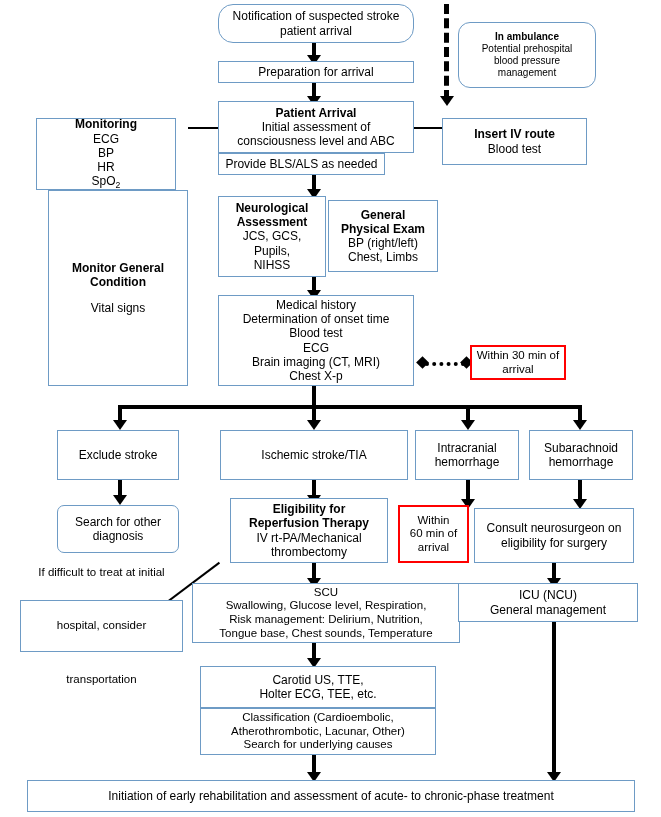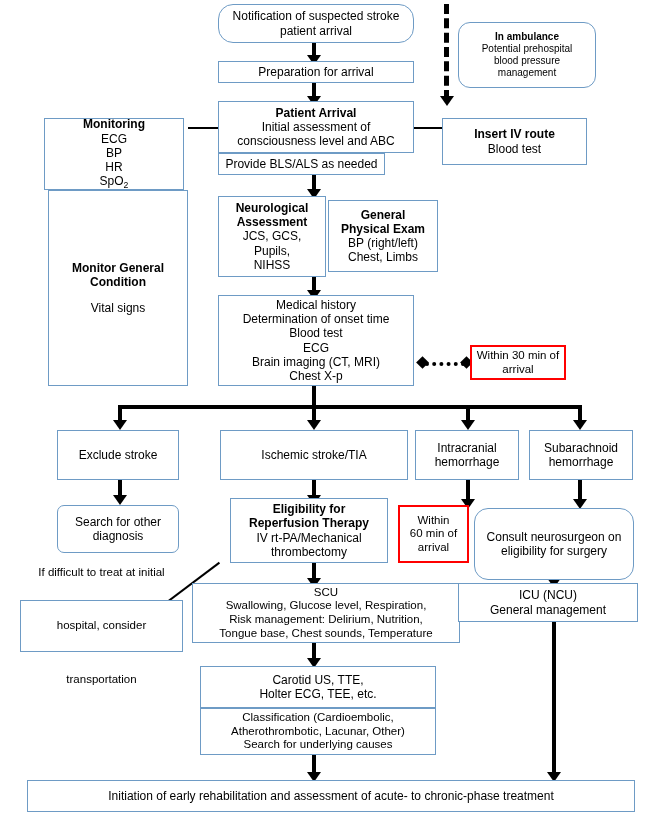--- a/index.html
+++ b/index.html
@@ -120,21 +120,21 @@
 
   <div class="box" style="left:218px;top:153px;width:167px;height:22px;font-size:12px;">
     <span class="ln">Provide BLS/ALS as needed</span>
   </div>
 
   <div class="box" style="left:442px;top:118px;width:145px;height:47px;font-size:12px;">
     <span class="ln ttl">Insert IV route</span>
     <span class="ln">Blood test</span>
   </div>
 
-  <div class="box" style="left:44px;top:118px;width:140px;height:72px;font-size:12px;">
+  <div class="box" style="left:36px;top:118px;width:140px;height:72px;font-size:12px;">
     <span class="ln ttl">Monitoring</span>
     <span class="ln">ECG</span>
     <span class="ln">BP</span>
     <span class="ln">HR</span>
     <span class="ln"><span>SpO</span><sub>2</sub></span>
   </div>
 
   <div class="box" style="left:48px;top:190px;width:140px;height:196px;font-size:12px;">
     <span class="ln b">Monitor General</span>
     <span class="ln b">Condition</span>
@@ -200,21 +200,21 @@
     <span class="ln">IV rt-PA/Mechanical</span>
     <span class="ln">thrombectomy</span>
   </div>
 
   <div class="box red" style="left:398px;top:505px;width:71px;height:58px;font-size:11.5px;">
     <span class="ln">Within</span>
     <span class="ln">60 min of</span>
     <span class="ln">arrival</span>
   </div>
 
-  <div class="box" style="left:474px;top:508px;width:160px;height:72px;font-size:12px;border-radius:14px;">
+  <div class="box" style="left:474px;top:508px;width:160px;height:55px;font-size:12px;">
     <span class="ln">Consult neurosurgeon on</span>
     <span class="ln">eligibility for surgery</span>
   </div>
 
   <div class="box" style="left:20px;top:600px;width:163px;height:52px;font-size:11.5px;gap:40px;">
     <span class="ln">If difficult to treat at initial</span>
     <span class="ln">hospital, consider</span>
     <span class="ln">transportation</span>
   </div>
 

